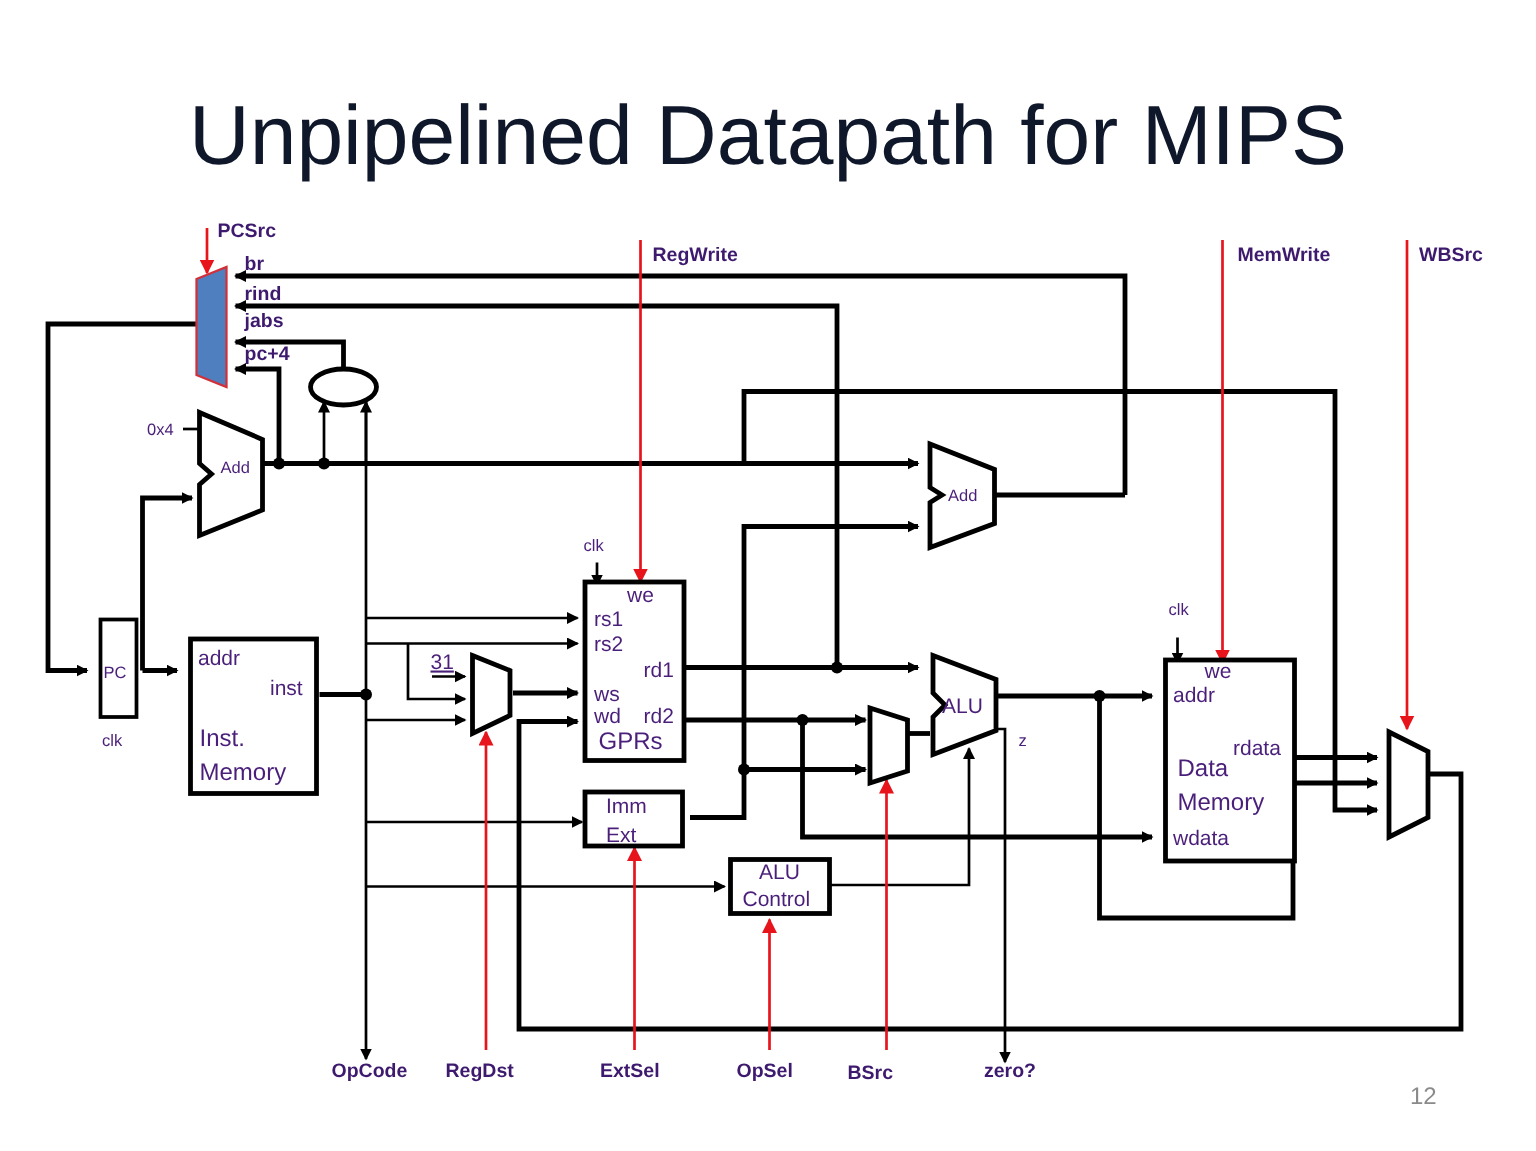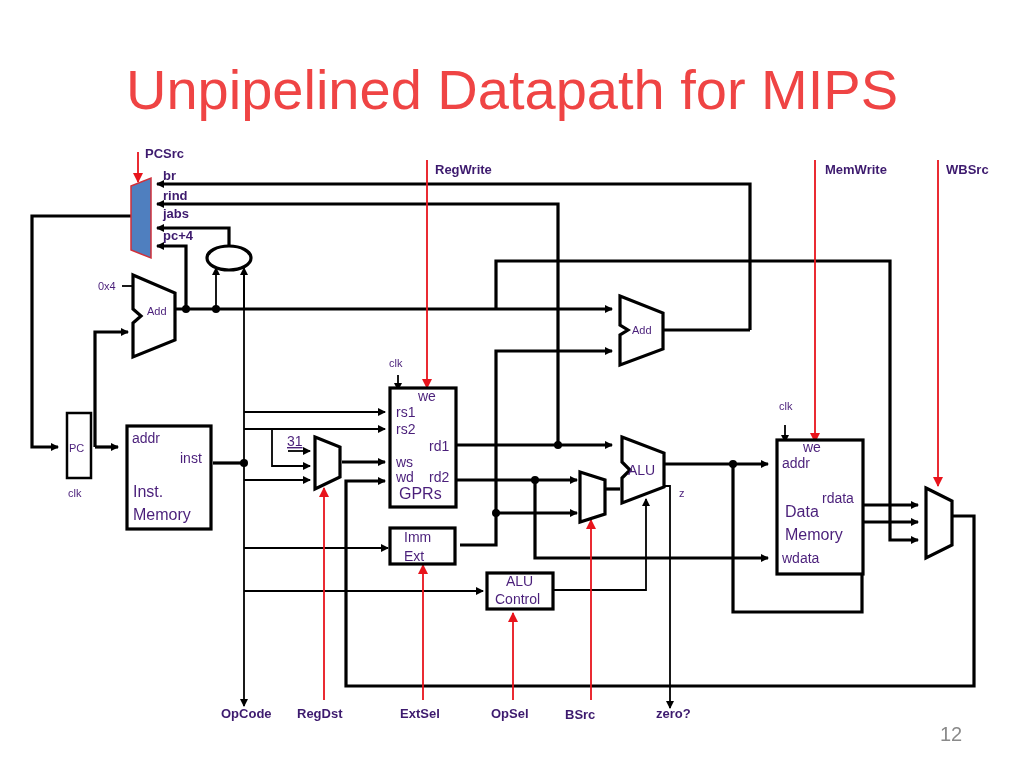--- a/index.html
+++ b/index.html
@@ -1,18 +1,18 @@
 <!DOCTYPE html>
 <html><head>
 <meta charset="utf-8">
 <style>
   html, body { margin:0; padding:0; background:#ffffff; }
   body { width:1024px; height:767px; position:relative; overflow:hidden; font-family:"Liberation Sans", sans-serif; }
-  .title { position:absolute; left:0; top:55px; width:1024px; text-align:center; font-family:"Liberation Sans", sans-serif; font-size:56px; color:#ef4444; line-height:70px; }
-  .pagenum { position:absolute; left:940px; top:723px; font-size:20px; color:#8a8a8a; font-family:"Liberation Sans", sans-serif; }
+  .title { position:absolute; left:0; top:55px; width:1024px; text-align:center; font-family:"Liberation Sans", sans-serif; font-size:56px; color:#0f172a; line-height:70px; }
+  .pagenum { position:absolute; left:940px; top:723px; font-size:16px; color:#8a8a8a; font-family:"Liberation Sans", sans-serif; }
   svg { position:absolute; left:0; top:0; }
   .w { stroke:#000; stroke-width:3.2; fill:none; }
   .wt { stroke:#000; stroke-width:1.8; fill:none; }
   .r { stroke:#e8141c; stroke-width:1.8; fill:none; }
   .blk { stroke:#000; stroke-width:3.2; fill:#fff; }
   .ctl { font-family:"Liberation Sans", sans-serif; font-weight:bold; font-size:13px; fill:#3d1a6e; }
   .lbl { font-family:"Liberation Sans", sans-serif; font-size:14px; fill:#4a1f7a; }
   .lbls { font-family:"Liberation Sans", sans-serif; font-size:11px; fill:#4a1f7a; }
   .lblb { font-family:"Liberation Sans", sans-serif; font-size:16px; fill:#4a1f7a; }
   .dot { fill:#000; }

